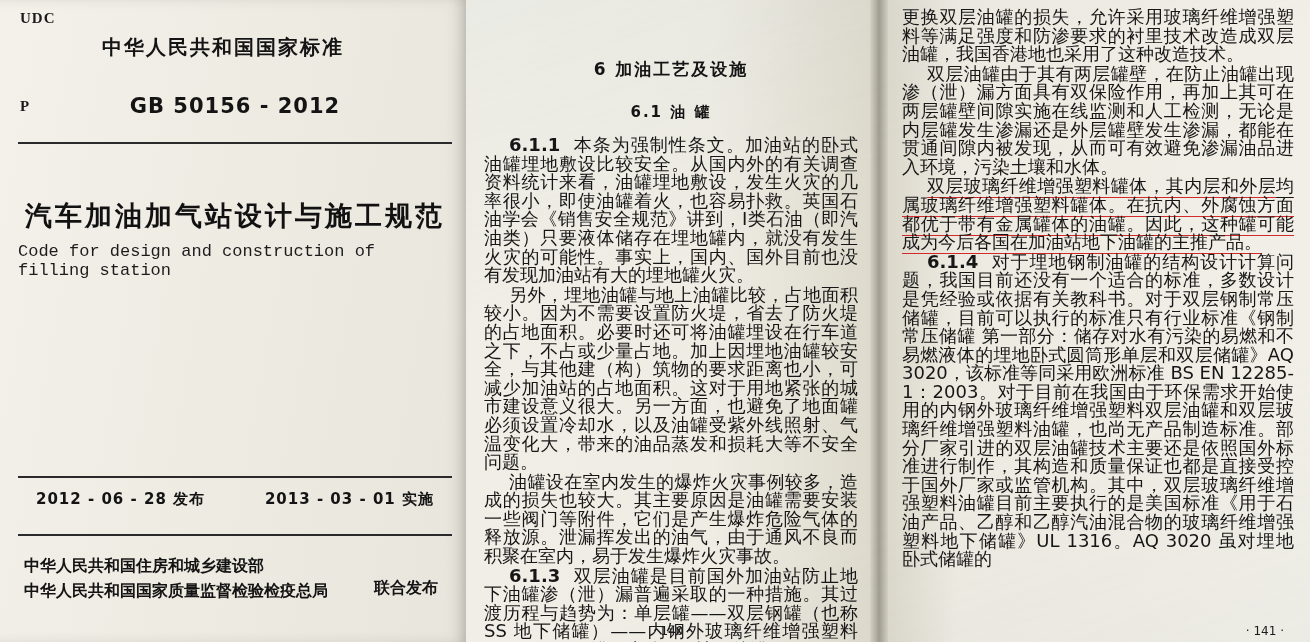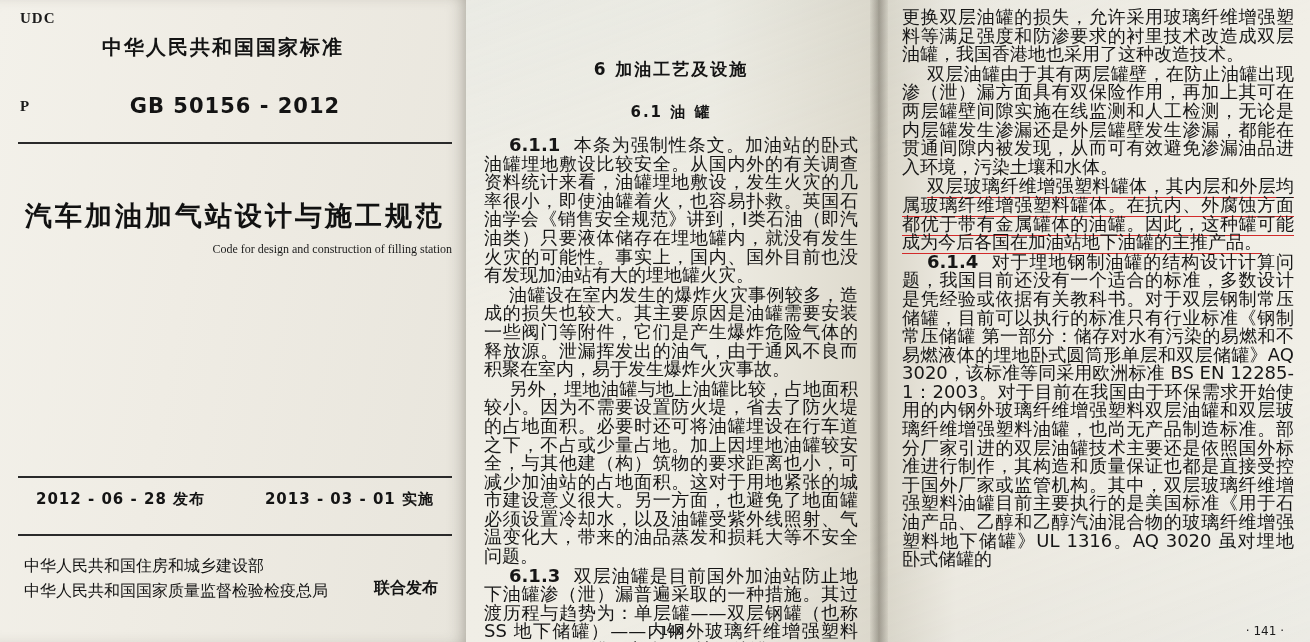--- a/index.html
+++ b/index.html
@@ -47,40 +47,40 @@
   .rule-top{position:absolute;left:0;right:0;top:136px;height:2px;background:#2a2a2a;}
   .rule-mid{position:absolute;left:0;right:0;top:470px;height:2px;background:#2a2a2a;}
   .rule-bot{position:absolute;left:0;right:0;top:528px;height:2px;background:#2a2a2a;}
 
   .cov-title{
     position:absolute;left:0;right:0;top:192px;text-align:center;
     font-family:"DejaVu Sans", sans-serif;
     font-size:27px;font-weight:bold;color:#111;letter-spacing:3px;
   }
   .cov-en1{
-    position:absolute;left:0;right:0;top:236px;text-align:right;
-    font-family:Liberation Serif, serif;
-    font-size:12px;color:#1c1c1c;
+    position:absolute;left:0;right:0;top:236px;text-align:left;
+    font-family:Liberation Mono, monospace;
+    font-size:17px;color:#1c1c1c;
   }
   .cov-en2{
     position:absolute;left:0;right:0;top:258px;text-align:center;
     font-family:"Liberation Serif", serif;
     font-size:17px;color:#1c1c1c;
   }
   .cov-dates{
     position:absolute;left:0;right:0;top:484px;
     display:flex;justify-content:space-between;padding:0 18px;box-sizing:border-box;
     font-family:"DejaVu Sans", sans-serif;
     font-size:15px;font-weight:bold;color:#141414;
   }
   .cov-dates span{letter-spacing:1px;}
   .cov-pub{
     position:absolute;left:6px;right:6px;top:548px;
     font-family:"DejaVu Sans", sans-serif;
-    font-size:16px;font-weight:normal;color:#131313;line-height:1.55;
+    font-size:16px;font-weight:bold;color:#131313;line-height:1.55;
   }
   .cov-pub .l1{display:block;}
   .cov-pub .l2{display:block;}
   .cov-joint{
     position:absolute;right:14px;top:572px;
     font-family:"DejaVu Sans", sans-serif;
     font-size:16px;font-weight:bold;color:#131313;
   }
 
   
@@ -191,24 +191,24 @@
   <div class="book">
 
     <div class="pg pg-left">
       <div class="chapter">6    加油工艺及设施</div>
       <div class="section">6.1  油    罐</div>
 
       <p class="para ind">
         <span class="num">6.1.1</span>&nbsp;&nbsp;<span>本条为强制性条文。加油站的卧式油罐埋地敷设比较安全。从国内外的有关调查资料统计来看，油罐埋地敷设，发生火灾的几率很小，即使油罐着火，也容易扑救。英国石油学会《销售安全规范》讲到，Ⅰ类石油（即汽油类）只要液体储存在埋地罐内，就没有发生火灾的可能性。事实上，国内、国外目前也没有发现加油站有大的埋地罐火灾。</span>
       </p>
       <p class="para ind">
+        <span>另外，埋地油罐与地上油罐比较，占地面积较小。因为不需要设置防火堤，省去了防火堤的占地面积。必要时还可将油罐埋设在行车道之下，不占或少量占地。加上因埋地油罐较安全，与其他建（构）筑物的要求距离也小，可减少加油站的占地面积。这对于用地紧张的城市建设意义很大。另一方面，也避免了地面罐必须设置冷却水，以及油罐受紫外线照射、气温变化大，带来的油品蒸发和损耗大等不安全问题。</span>
+      </p>
+      <p class="para ind">
         <span>油罐设在室内发生的爆炸火灾事例较多，造成的损失也较大。其主要原因是油罐需要安装一些阀门等附件，它们是产生爆炸危险气体的释放源。泄漏挥发出的油气，由于通风不良而积聚在室内，易于发生爆炸火灾事故。</span>
-      </p>
-      <p class="para ind">
-        <span>另外，埋地油罐与地上油罐比较，占地面积较小。因为不需要设置防火堤，省去了防火堤的占地面积。必要时还可将油罐埋设在行车道之下，不占或少量占地。加上因埋地油罐较安全，与其他建（构）筑物的要求距离也小，可减少加油站的占地面积。这对于用地紧张的城市建设意义很大。另一方面，也避免了地面罐必须设置冷却水，以及油罐受紫外线照射、气温变化大，带来的油品蒸发和损耗大等不安全问题。</span>
       </p>
       <p class="para ind">
         <span class="num">6.1.3</span>&nbsp;&nbsp;<span>双层油罐是目前国外加油站防止地下油罐渗（泄）漏普遍采取的一种措施。其过渡历程与趋势为：单层罐——双层钢罐（也称 SS 地下储罐）——内钢外玻璃纤维增强塑料（FRP）双层罐（也称 SF 地下储罐）——双层玻璃纤维增强塑料（FRP）油罐（也称 FF 地下储罐）。对于加油站在用埋地油罐的改造，北美、欧盟等国家在采用双层油罐的过渡期，为减少既有加油站</span>
       </p>
 
       <div class="folio">· 140 ·</div>
     </div>
 
     <div class="pg pg-right">
       <p class="para">

